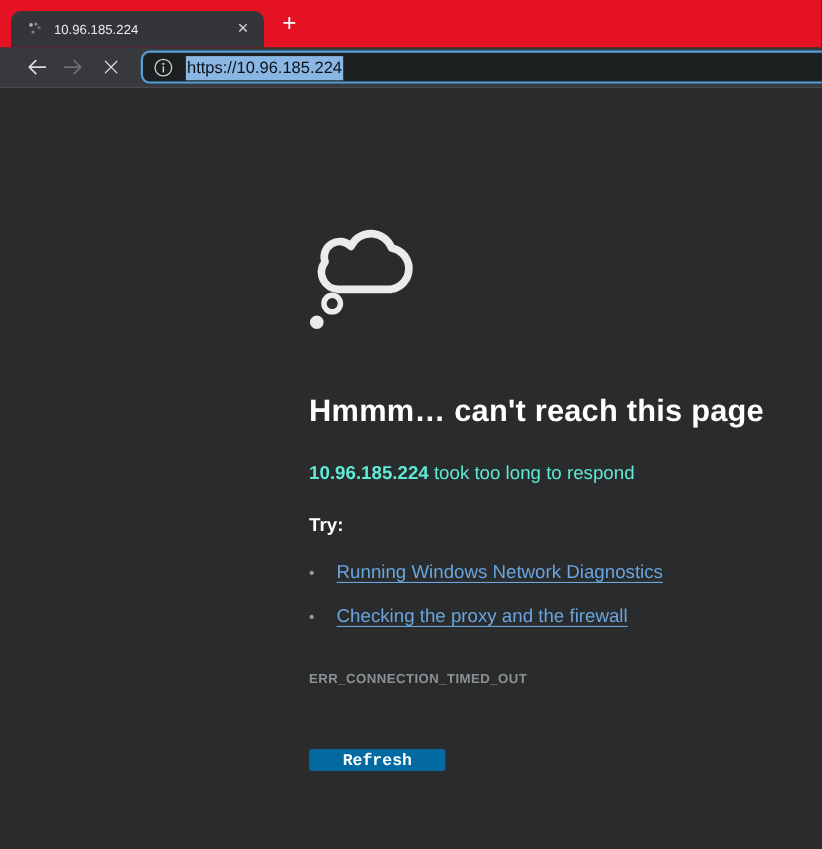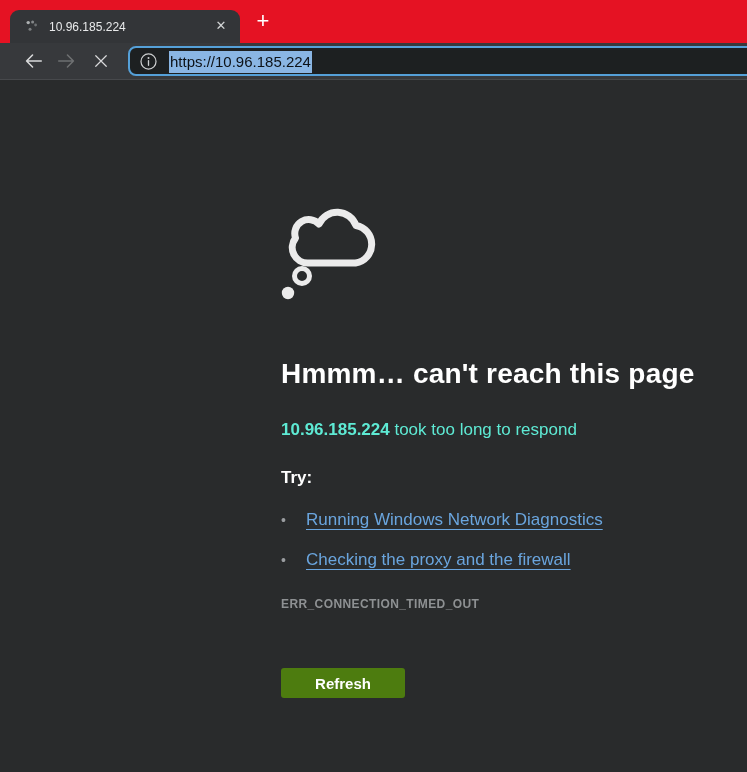--- a/index.html
+++ b/index.html
@@ -109,34 +109,34 @@
   .bullet::before { content:"•"; }
   .li-text { font-size:17px; color:#fbfbfb; }
   a.li-link {
     font-size:17px;
     color:#6aa5de;
     text-decoration:underline;
     text-underline-offset:4px;
     cursor:pointer;
   }
   .err-code {
-    margin-top:17px;
+    margin-top:30px;
     font-size:12px;
     font-weight:700;
     letter-spacing:0.4px;
     color:#8e9193;
   }
   .refresh-btn {
     display:block;
     margin-top:57px;
-    width:124px; height:30px;
-    background:#4d7c0f;
+    width:124px; height:20px;
+    background:#0369a1;
     border:none; border-radius:3px;
     color:#ffffff;
-    font-family:Liberation Sans, sans-serif;
+    font-family:Liberation Mono, monospace;
     font-size:15px; font-weight:700;
     cursor:pointer;
   }
 </style>
 </head>
 <body>
 
 <div class="titlebar">
   <div class="tab">
     <svg class="tab-favicon" viewBox="0 0 18 18">

